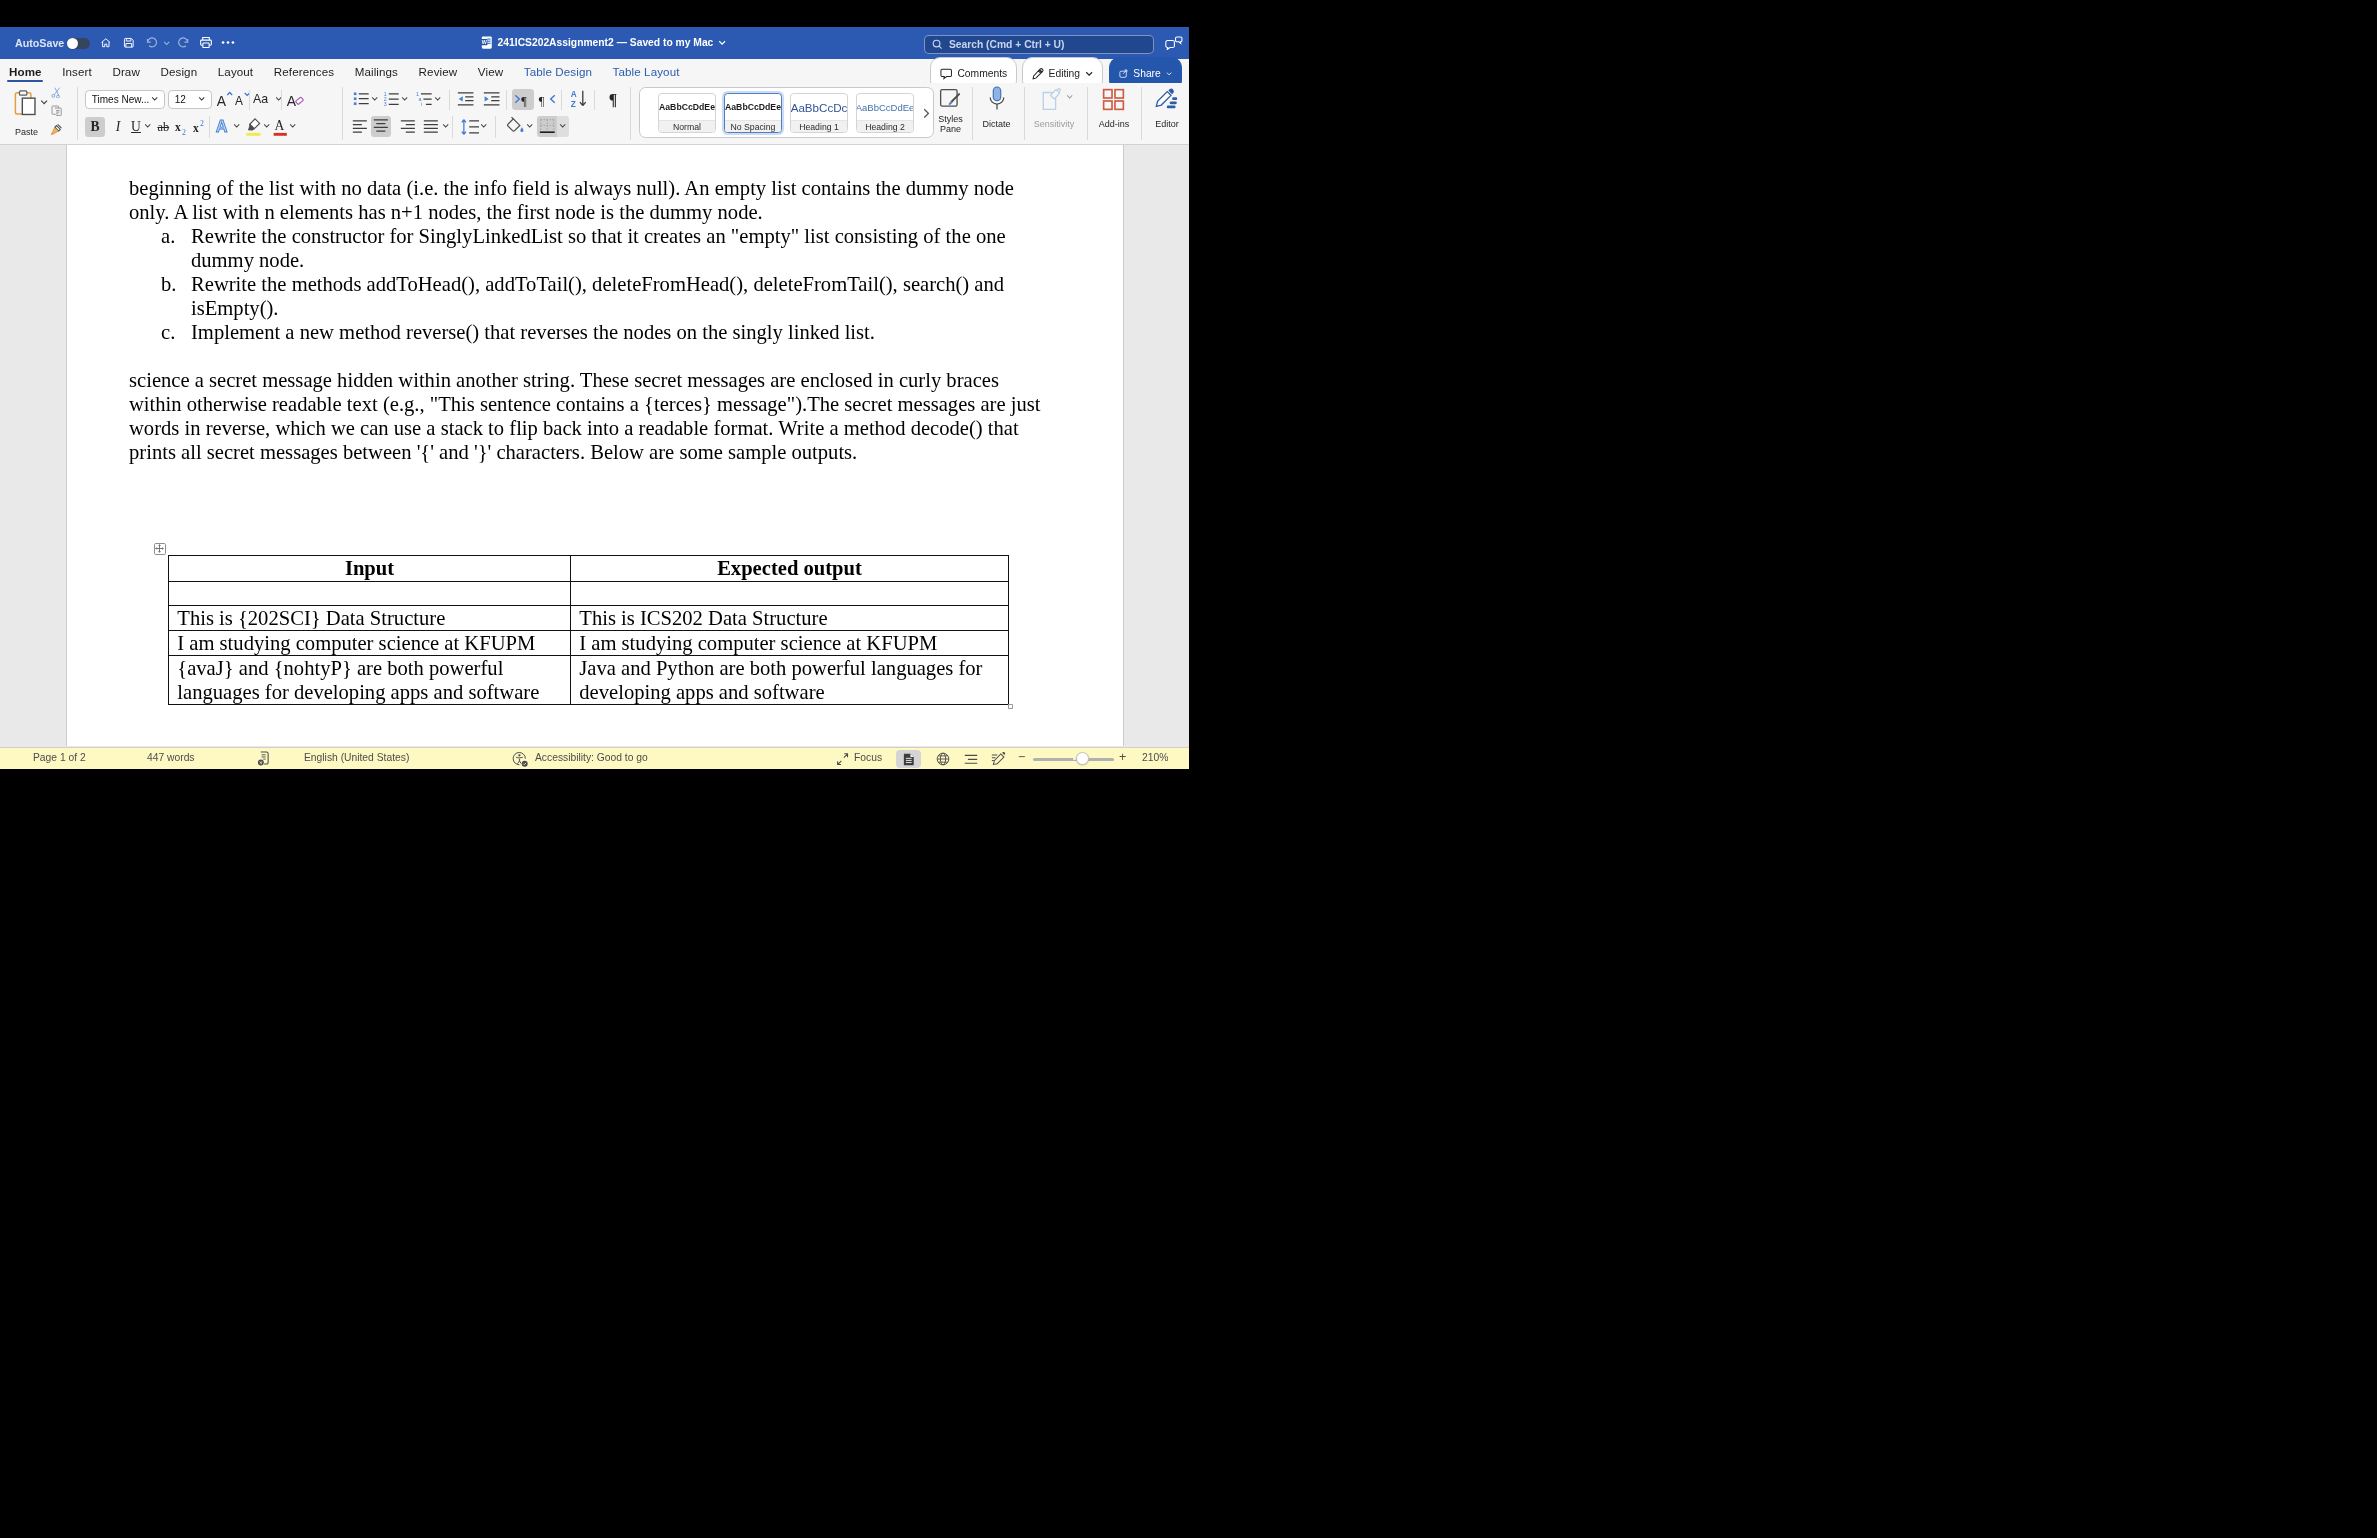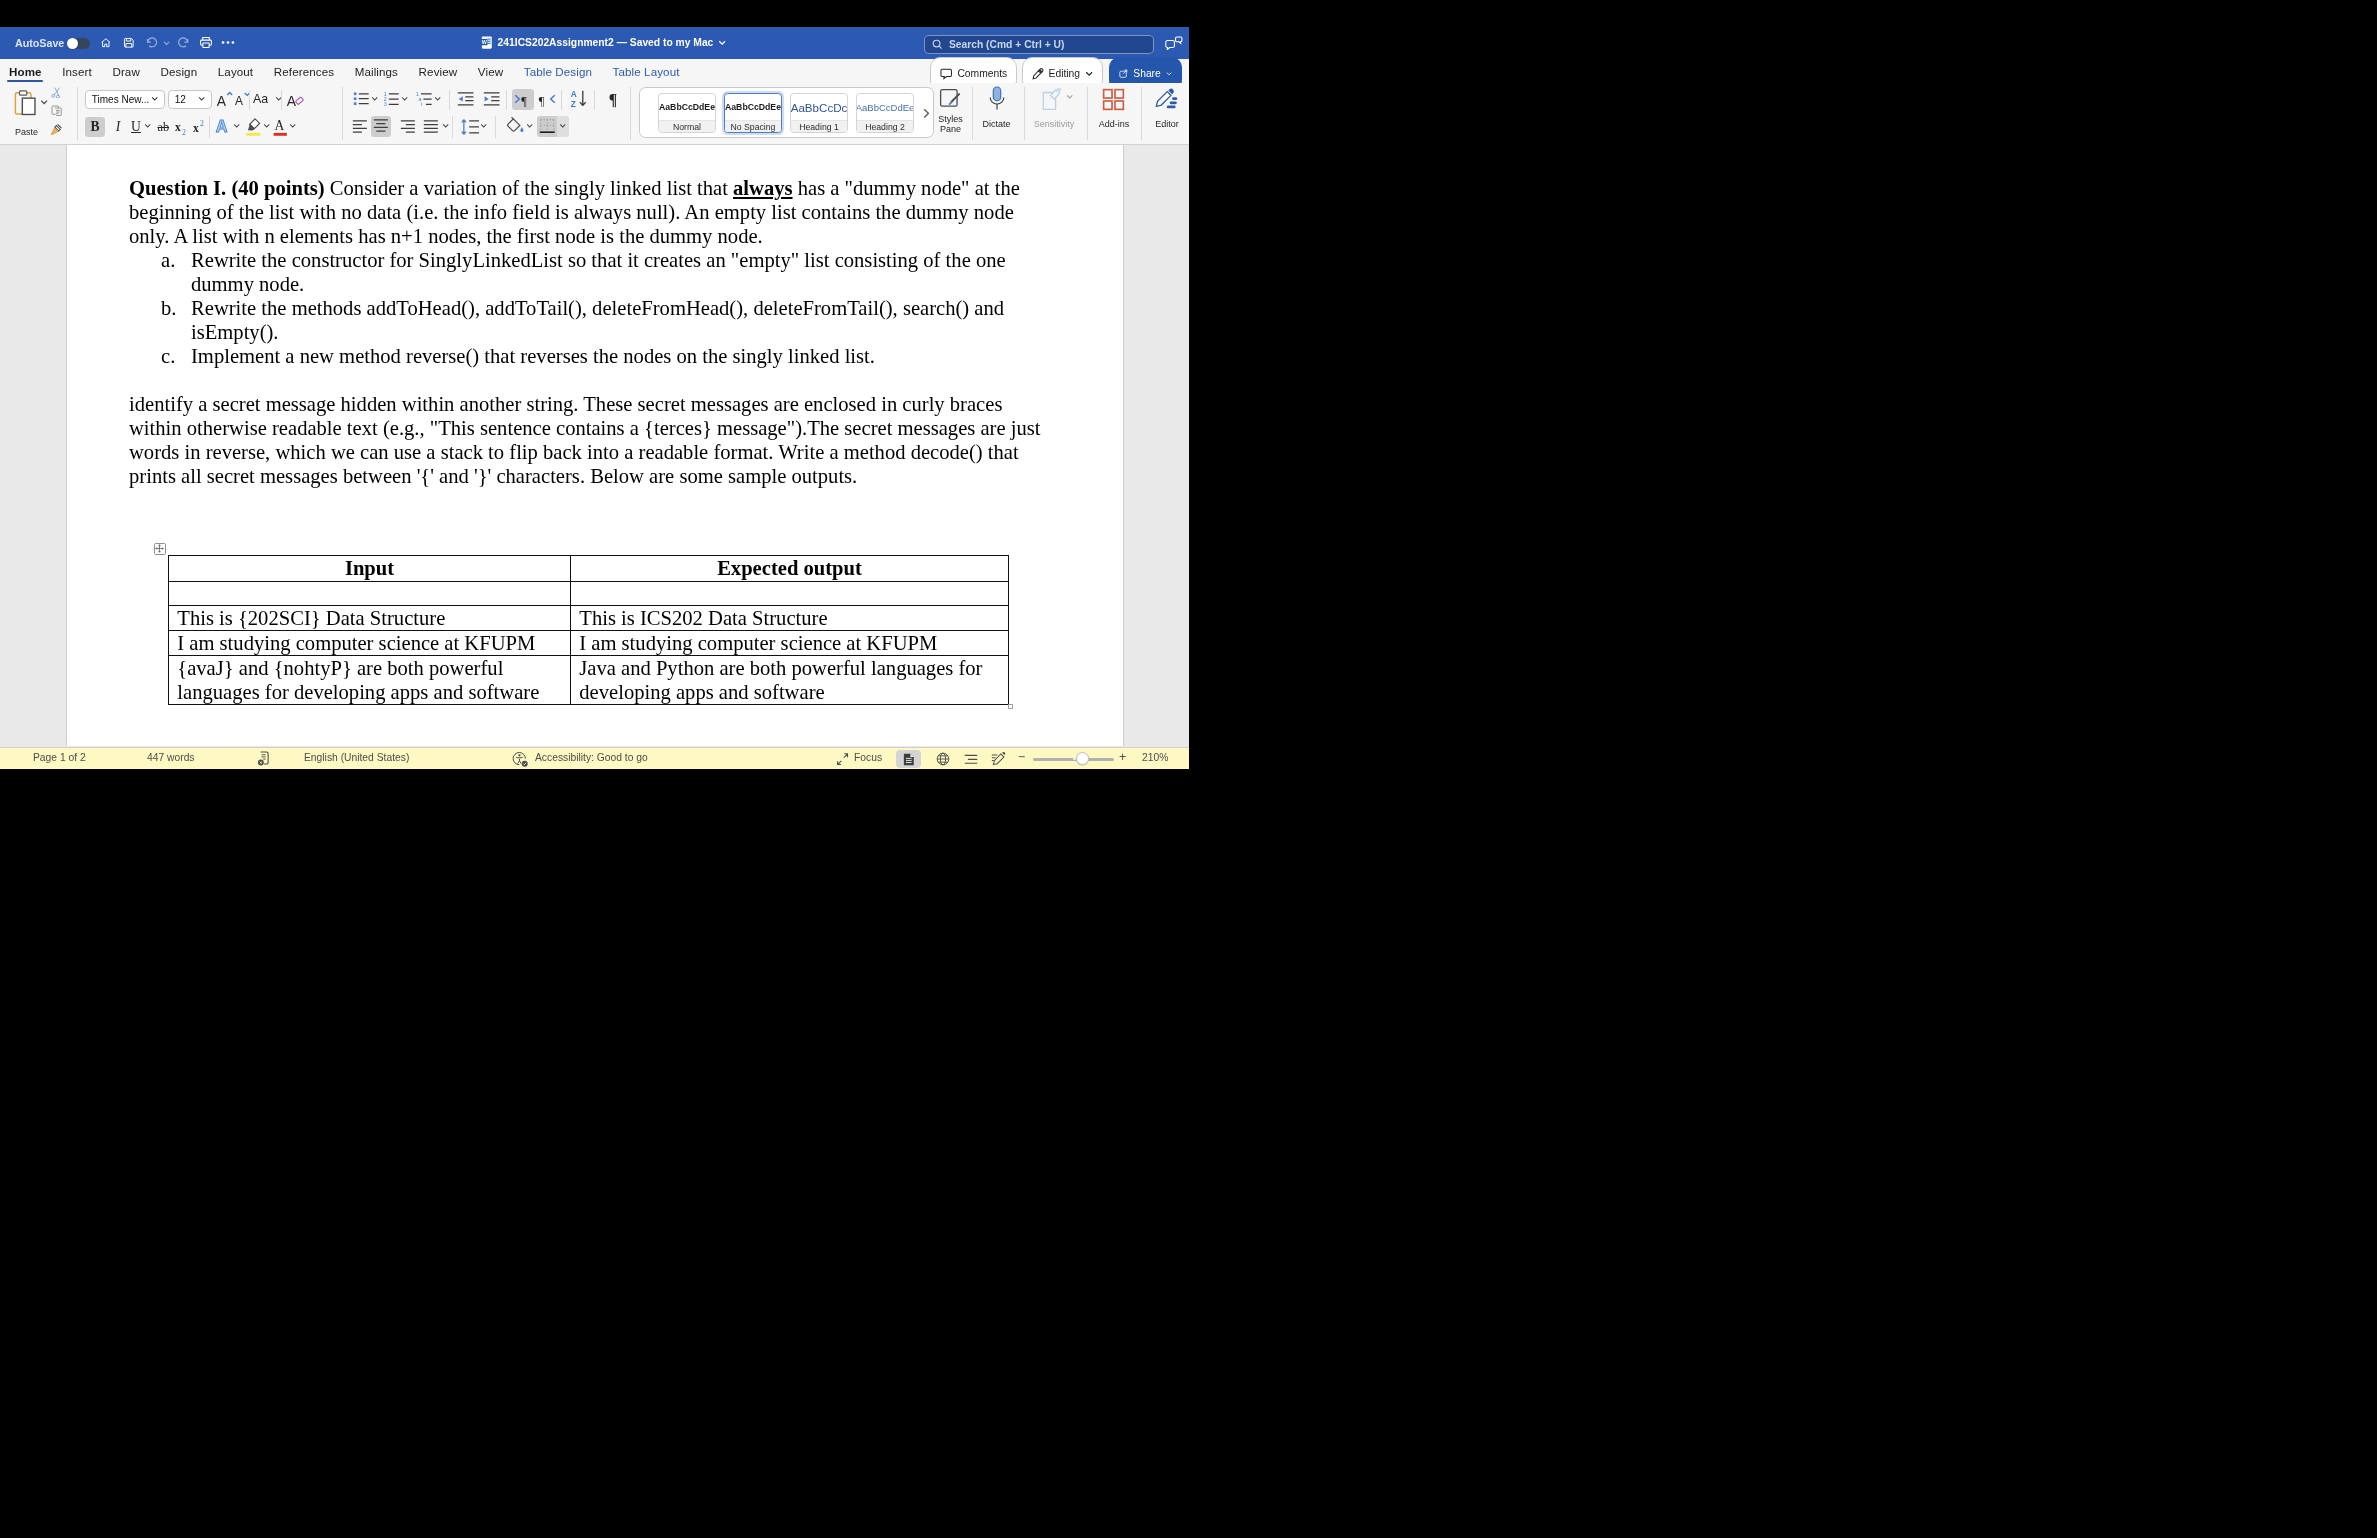--- a/index.html
+++ b/index.html
@@ -597,30 +597,29 @@
           <path d="m17.3 4.2 1.5-1.5a3.2 3.2 0 0 1 4.5 4.5l-1.5 1.5z" fill="#2e5ca8"></path>
           <path d="M23.5 14h3M20.5 19h5.5M17 24h7.5" stroke="#2e5ca8" stroke-width="3.2" stroke-linecap="round"></path>
         </svg>
     </div>
     <div class="rlabel" style="left:1153px; top:36px; width:28px;">Editor</div>
   </div>
 
   <div id="docarea" class="abs">
     <div id="page">
       <div id="doc-text">
-          <div class="line"><b>Question I. (40 points) </b>Consider a variation of the singly linked list that <b><u>always</u></b> has a "dummy node" at the</div>
           <div class="line">beginning of the list with no data (i.e. the info field is always null). An empty list contains the dummy node</div>
           <div class="line">only. A list with n elements has n+1 nodes, the first node is the dummy node.</div>
           <div class="line ind"><span class="marker">a.</span>Rewrite the constructor for SinglyLinkedList so that it creates an "empty" list consisting of the one</div>
           <div class="line ind">dummy node.</div>
           <div class="line ind"><span class="marker">b.</span>Rewrite the methods addToHead(), addToTail(), deleteFromHead(), deleteFromTail(), search() and</div>
           <div class="line ind">isEmpty().</div>
           <div class="line ind"><span class="marker">c.</span>Implement a new method reverse() that reverses the nodes on the singly linked list.</div>
           <div class="line"></div>
-          <div class="line">identify a secret message hidden within another string. These secret messages are enclosed in curly braces</div>
+          <div class="line">science a secret message hidden within another string. These secret messages are enclosed in curly braces</div>
           <div class="line">within otherwise readable text (e.g., "This sentence contains a {terces} message").The secret messages are just</div>
           <div class="line">words in reverse, which we can use a stack to flip back into a readable format. Write a method decode() that</div>
           <div class="line">prints all secret messages between '{' and '}' characters. Below are some sample outputs.</div>
         </div>
 
       <div id="table-move-handle" class="abs">
         <svg width="9" height="9" viewBox="0 0 12 12" fill="none" stroke="#5f5f5f" stroke-width="1.1">
             <path d="M6 1v10M1 6h10M6 1 4.6 2.4M6 1l1.4 1.4M6 11 4.6 9.6M6 11l1.4-1.4M1 6l1.4-1.4M1 6l1.4 1.4M11 6 9.6 4.6M11 6 9.6 7.4"></path>
           </svg>
       </div>

